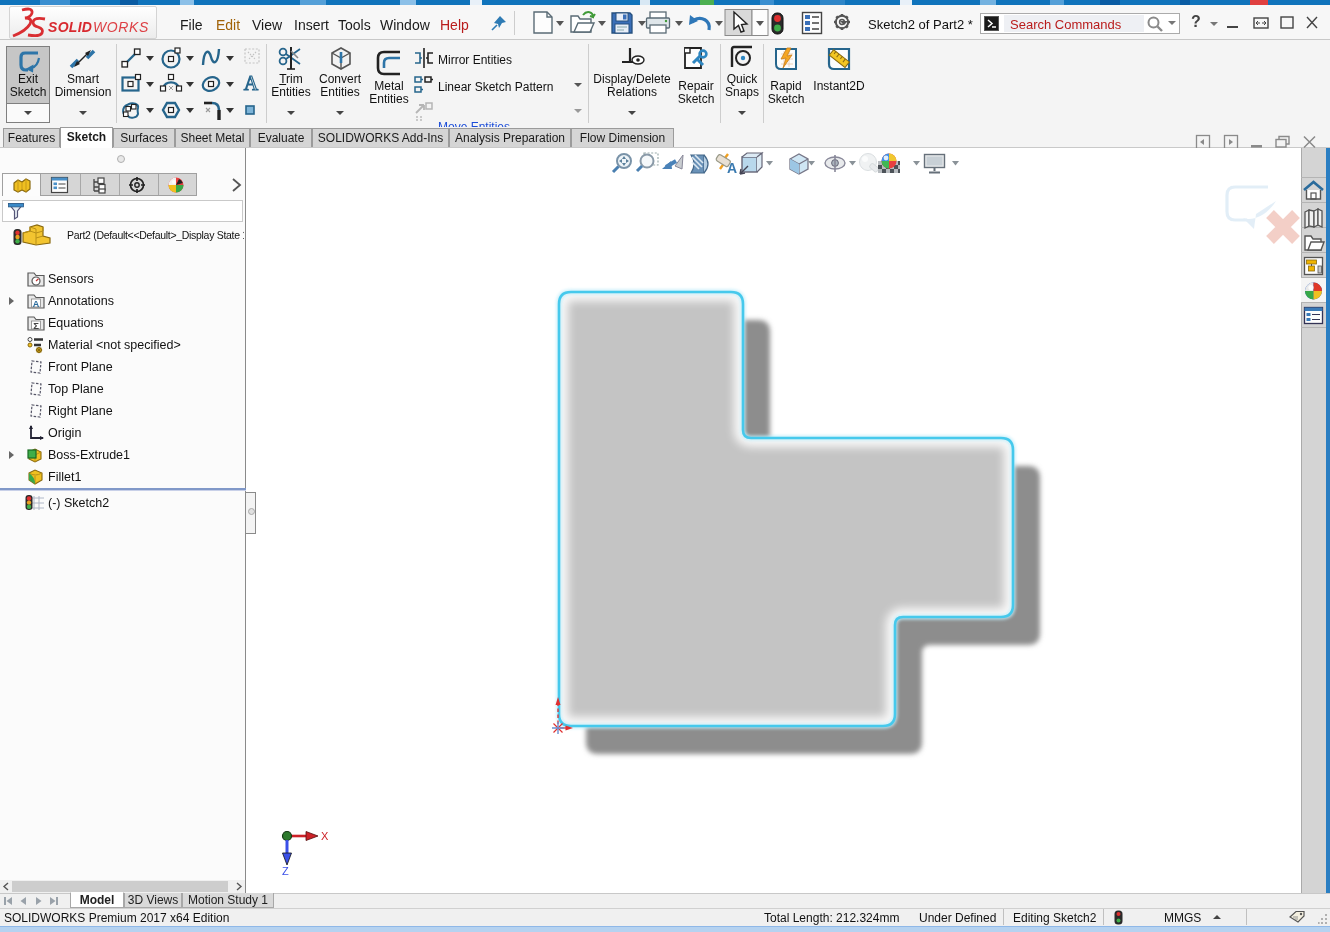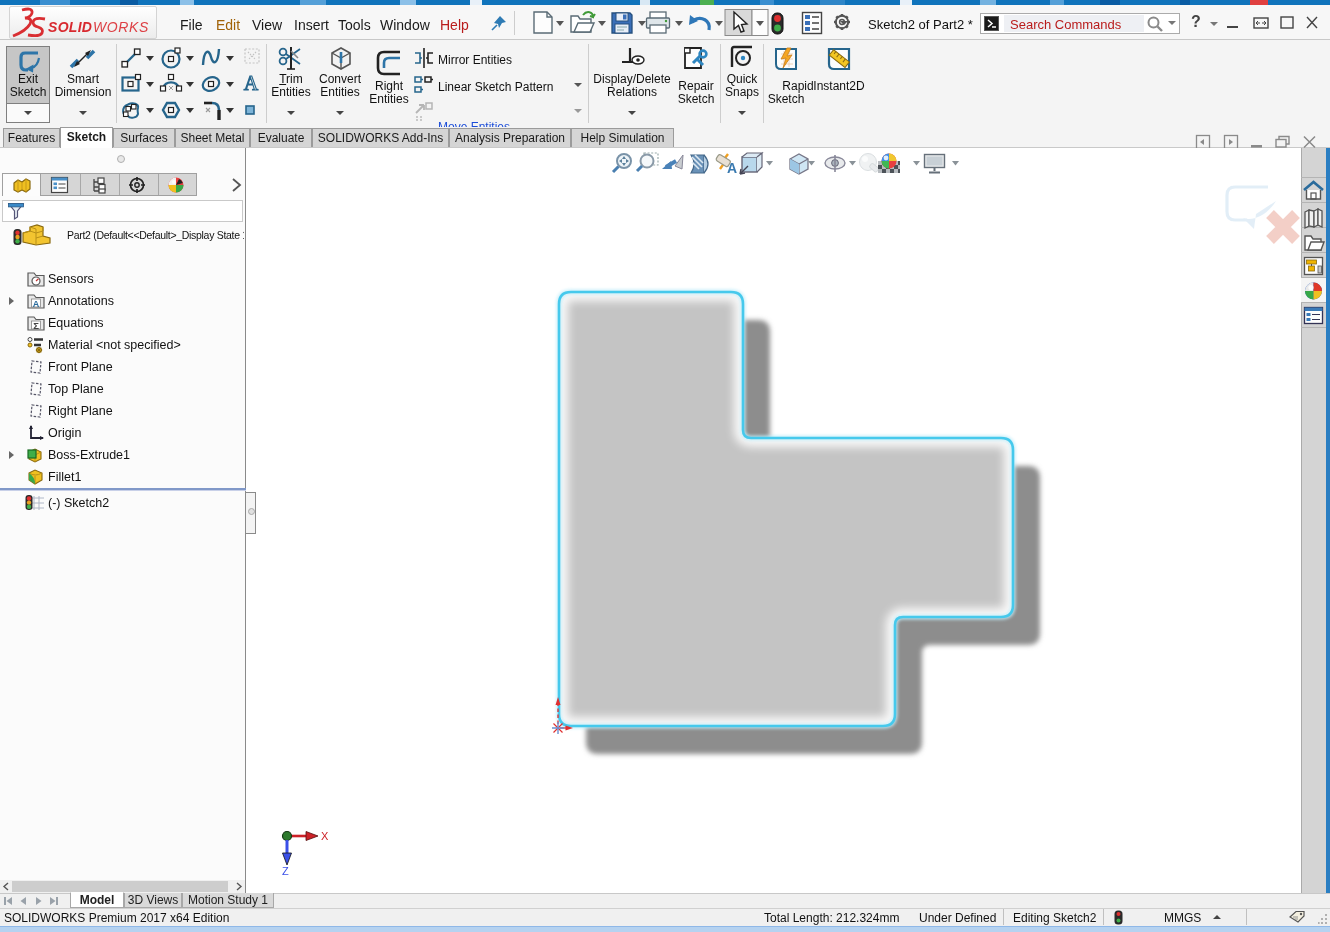--- a/index.html
+++ b/index.html
@@ -283,21 +283,21 @@
     <path d="M14,7 L14,18" stroke="#2e75a8" stroke-width="2.6"></path>
   </svg>
   <div class="a tx" style="left:340px;top:72px;transform:translateX(-50%);">Convert</div>
   <div class="a tx" style="left:340px;top:85px;transform:translateX(-50%);">Entities</div>
   <div class="a dd" style="left:336px;top:111px;"></div>
 
   <svg class="a" style="left:376px;top:50px;" width="26" height="26" viewBox="0 0 26 26">
     <path d="M24,2 L8,2 Q2,2 2,8 L2,18 Q2,24 8,24 L24,24" fill="none" stroke="#222" stroke-width="2.6"></path>
     <path d="M24,8 L13,8 Q8,8 8,13 L8,18" fill="none" stroke="#2e75a8" stroke-width="2.6"></path>
   </svg>
-  <div class="a tx" style="left:389px;top:79px;transform:translateX(-50%);">Right</div>
+  <div class="a tx" style="left:389px;top:79px;transform:translateX(-50%);">Metal</div>
   <div class="a tx" style="left:389px;top:92px;transform:translateX(-50%);">Entities</div>
 
   <svg class="a" style="left:414px;top:48px;" width="20" height="20" viewBox="0 0 20 20">
     <path d="M10,0 L10,20" stroke="#222" stroke-width="1.6"></path>
     <path d="M1,5 L6,5 L6,15 L1,15 M6,10 L8,10" fill="none" stroke="#26658c" stroke-width="1.6"></path>
     <path d="M19,5 L14,5 L14,15 L19,15 M14,10 L12,10" fill="none" stroke="#222" stroke-width="1.6"></path>
   </svg>
   <div class="a tx" style="left:438px;top:53px;">Mirror Entities</div>
 
   <svg class="a" style="left:414px;top:75px;" width="20" height="20" viewBox="0 0 20 20">
@@ -354,21 +354,21 @@
   <div class="a tx" style="left:742px;top:85px;transform:translateX(-50%);">Snaps</div>
   <div class="a dd" style="left:738px;top:111px;"></div>
 
   <div class="a sep" style="left:763px;top:44px;height:79px;"></div>
 
   <svg class="a" style="left:773px;top:46px;" width="27" height="27" viewBox="0 0 27 27">
     <path d="M3,3 L23,3 L23,23 L8,23 Q3,23 3,18 Z" fill="#fdfdfd" stroke="#26658c" stroke-width="2"></path>
     <path d="M8,8 L20,8 M8,13 L20,13 M8,18 L20,18 M11,5 L11,21 M16,5 L16,21" stroke="#e8c8a8" stroke-width="0.8"></path>
     <path d="M14,2 L8,13 L13,12 L10,22 L19,9 L14,10 L18,2 Z" fill="#f5a623" stroke="#c87d1a" stroke-width="0.8"></path>
   </svg>
-  <div class="a tx" style="left:786px;top:79px;transform:translateX(-50%);margin-left:12px;">Rapid</div>
+  <div class="a tx" style="left:786px;top:79px;transform:translateX(-50%);">Rapid</div>
   <div class="a tx" style="left:786px;top:92px;transform:translateX(-50%);">Sketch</div>
 
   <svg class="a" style="left:826px;top:46px;" width="27" height="27" viewBox="0 0 27 27">
     <path d="M3,3 L23,3 L23,23 L8,23 Q3,23 3,18 Z" fill="#fdfdfd" stroke="#26658c" stroke-width="2.2"></path>
     <g transform="rotate(38 13 13)">
       <rect x="3" y="9" width="20" height="7" fill="#f3c623" stroke="#8a6a10" stroke-width="1"></rect>
       <path d="M6,9 L6,12 M10,9 L10,13 M14,9 L14,12 M18,9 L18,13" stroke="#8a6a10" stroke-width="1"></path>
     </g>
   </svg>
   <div class="a tx" style="left:839px;top:79px;transform:translateX(-50%);">Instant2D</div>
@@ -379,21 +379,21 @@
       border-bottom:none; font-size:12px; color:#1a1a1a; text-align:center; line-height:19px; }
     .cmtab.act { background:#ffffff; top:127px; height:21px; font-weight:bold; z-index:2; }
   </style>
   <div class="cmtab" style="left:3px;width:57px;">Features</div>
   <div class="cmtab act" style="left:60px;width:53px;">Sketch</div>
   <div class="cmtab" style="left:113px;width:62px;">Surfaces</div>
   <div class="cmtab" style="left:175px;width:75px;">Sheet Metal</div>
   <div class="cmtab" style="left:250px;width:62px;">Evaluate</div>
   <div class="cmtab" style="left:312px;width:137px;">SOLIDWORKS Add-Ins</div>
   <div class="cmtab" style="left:449px;width:122px;">Analysis Preparation</div>
-  <div class="cmtab" style="left:571px;width:103px;">Help Simulation</div>
+  <div class="cmtab" style="left:571px;width:103px;">Flow Dimension</div>
   <div class="a" style="left:0;top:147px;width:1330px;height:1px;background:#c9c9c9;"></div>
 
   <svg class="a" style="left:1196px;top:135px;" width="130" height="15" viewBox="0 0 130 15">
     <g stroke="#8a8a8a" fill="none" stroke-width="1.3">
       <rect x="0.5" y="0.5" width="13" height="13"></rect>
       <rect x="28.5" y="0.5" width="13" height="13"></rect>
     </g>
     <path d="M5,4 L5,10 L9,7 Z" fill="#8a8a8a" transform="rotate(180 6.5 7)"></path>
     <path d="M33,4 L33,10 L37,7 Z" fill="#8a8a8a"></path>
     <rect x="55" y="10" width="11" height="2.6" fill="#8a8a8a"></rect>

